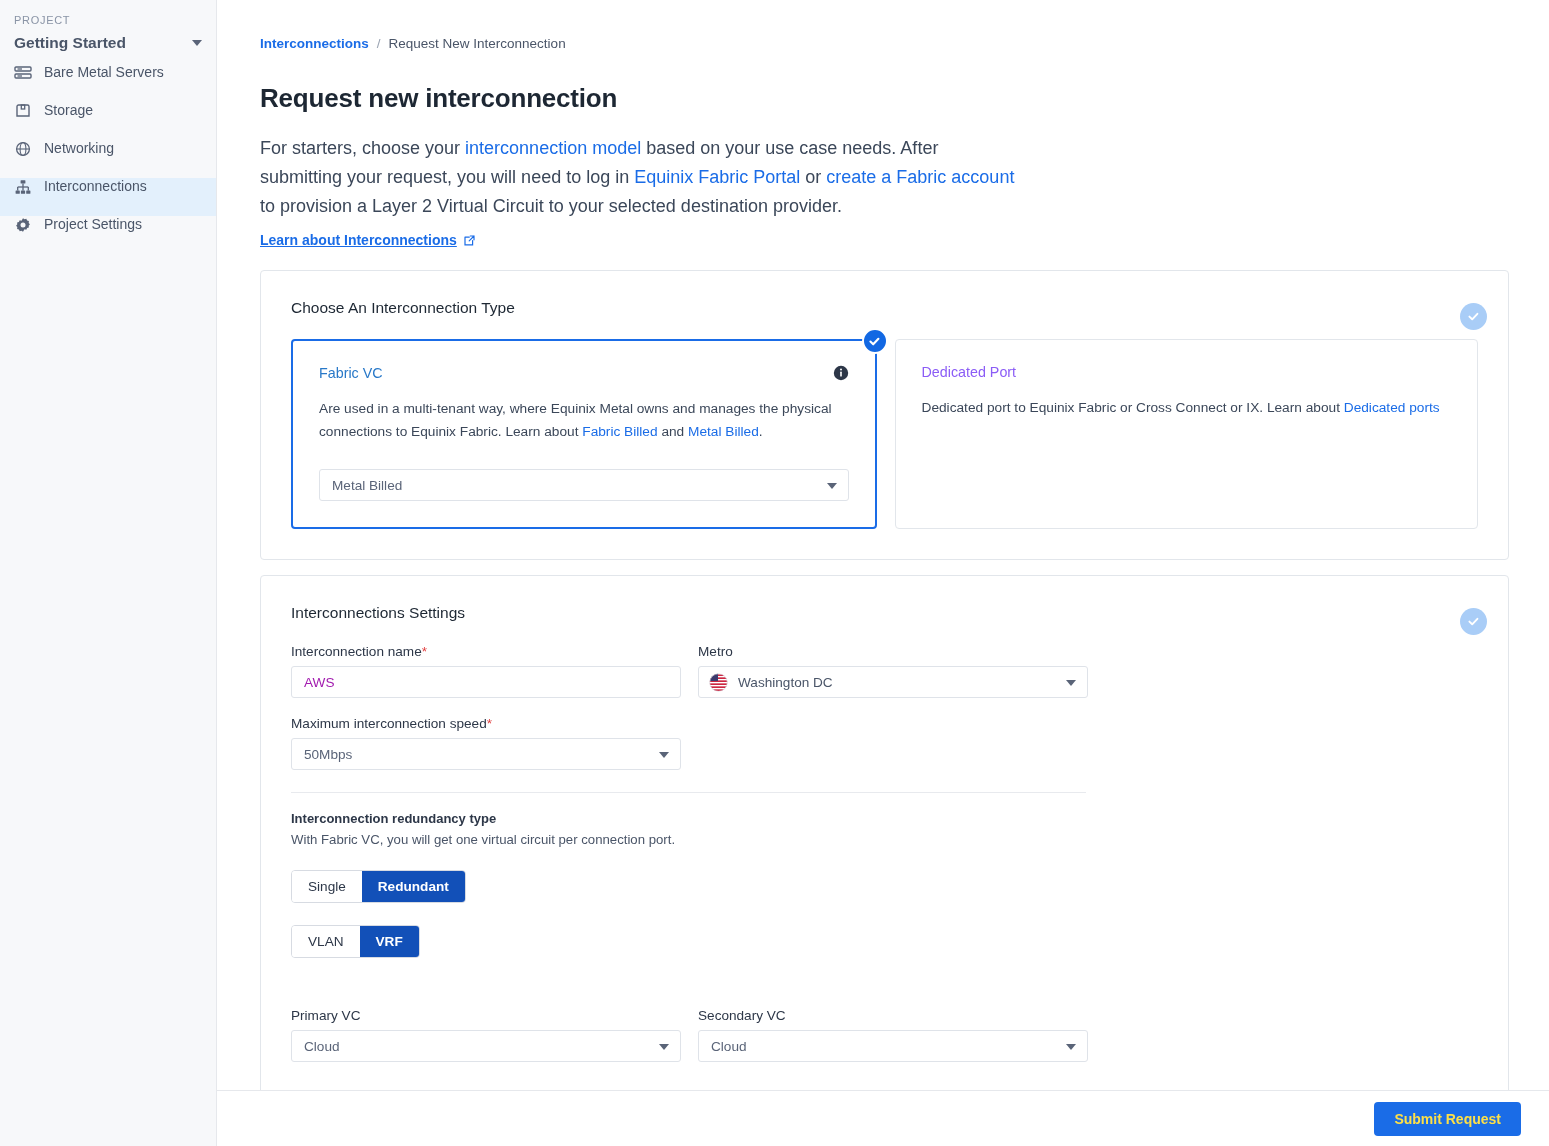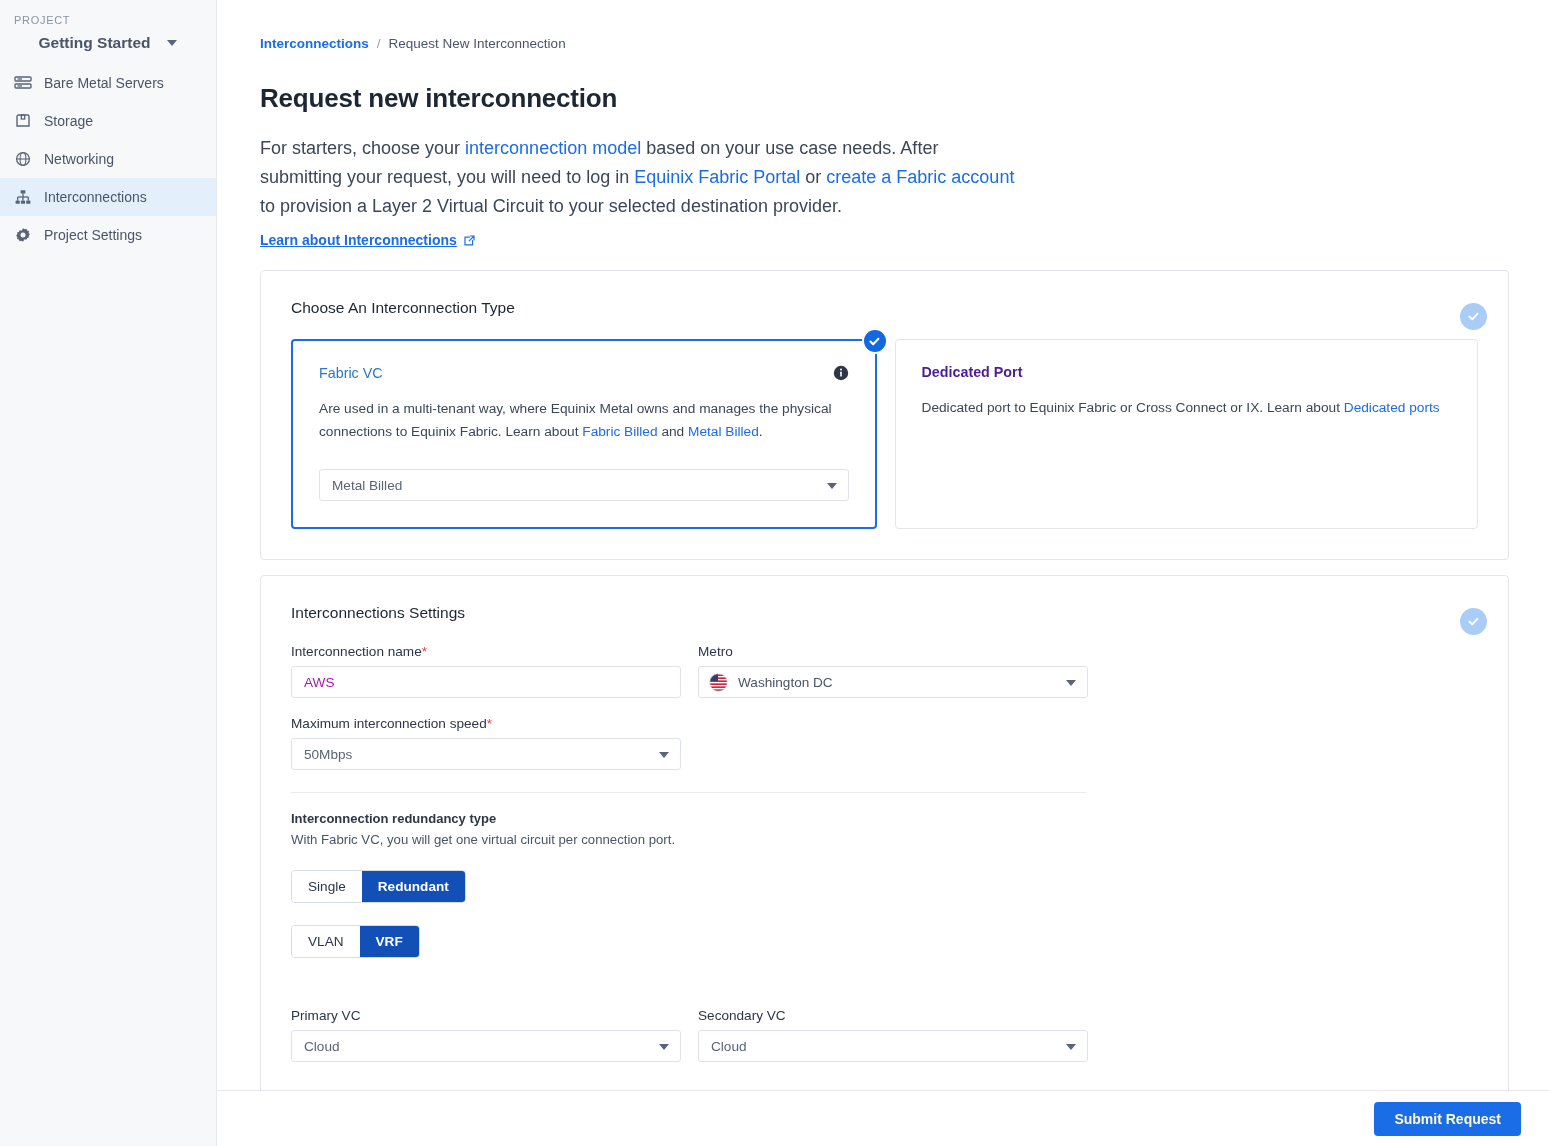--- a/index.html
+++ b/index.html
@@ -26,39 +26,39 @@
   .project-label {
     font-size: 11px;
     letter-spacing: 0.7px;
     color: #8a94a6;
     padding: 14px 0 0 14px;
     font-family: "Liberation Sans", sans-serif;
   }
   .project-switcher {
     display: flex;
     align-items: center;
-    justify-content: center;
+    justify-content: space-between;
     padding: 8px 14px 12px 14px;
     cursor: pointer;
     gap: 17px;
   }
   .project-switcher .pname {
     font-size: 15.5px;
     font-weight: bold;
     color: #4a5568;
   }
   .caret-down {
     width: 0; height: 0;
     border-left: 5px solid transparent;
     border-right: 5px solid transparent;
     border-top: 6px solid #5a6478;
   }
   .nav-item {
     display: flex;
-    align-items: center;
+    align-items: flex-start;
     gap: 12px;
     height: 38px;
     padding: 0 0 0 14px;
     font-size: 14px;
     color: #4a5568;
     cursor: pointer;
   }
   .nav-item.active {
     background: #e3f0fc;
   }
@@ -185,22 +185,21 @@
   .card-head {
     display: flex; align-items: flex-start; justify-content: space-between;
   }
   .card-title-link {
     font-size: 14.3px;
     color: #2878c8;
     cursor: pointer;
   }
   .card-title-plain {
     font-size: 14.3px;
-    color: #4c1d95;
-    font-weight: bold;
+    color: #8b5cf6;
   }
   .info-icon { cursor: pointer; }
   .info-icon svg { display: block; }
   .card-desc {
     font-size: 13.7px;
     line-height: 1.63;
     color: #3b4759;
     margin-top: 17px;
   }
 
@@ -318,21 +317,21 @@
     background: #ffffff;
     border-top: 1px solid #e6e8ec;
     display: flex;
     align-items: center;
     justify-content: flex-end;
     padding-right: 28px;
     z-index: 5;
   }
   .submit-btn {
     background: #1a6ce7;
-    color: #fef9c3;
+    color: #fde047;
     font-size: 14px;
     font-weight: bold;
     border: none;
     border-radius: 4px;
     padding: 0 20px;
     height: 34px;
     cursor: pointer;
     font-family: "Liberation Sans", sans-serif;
   }
 </style>

